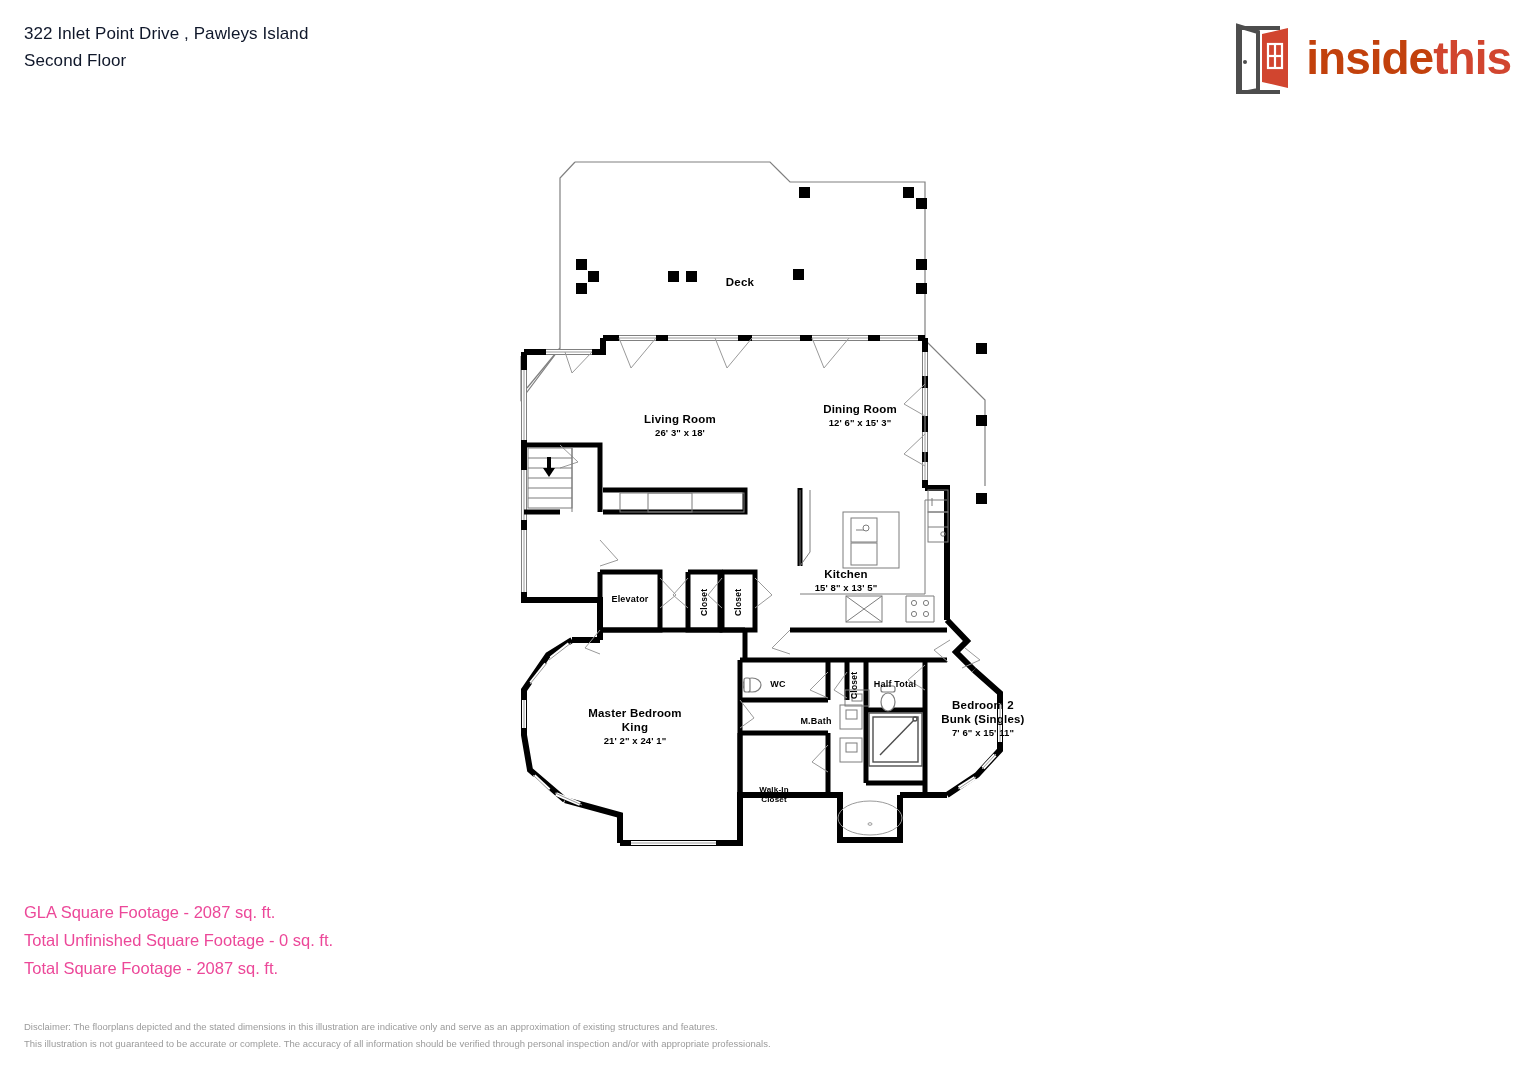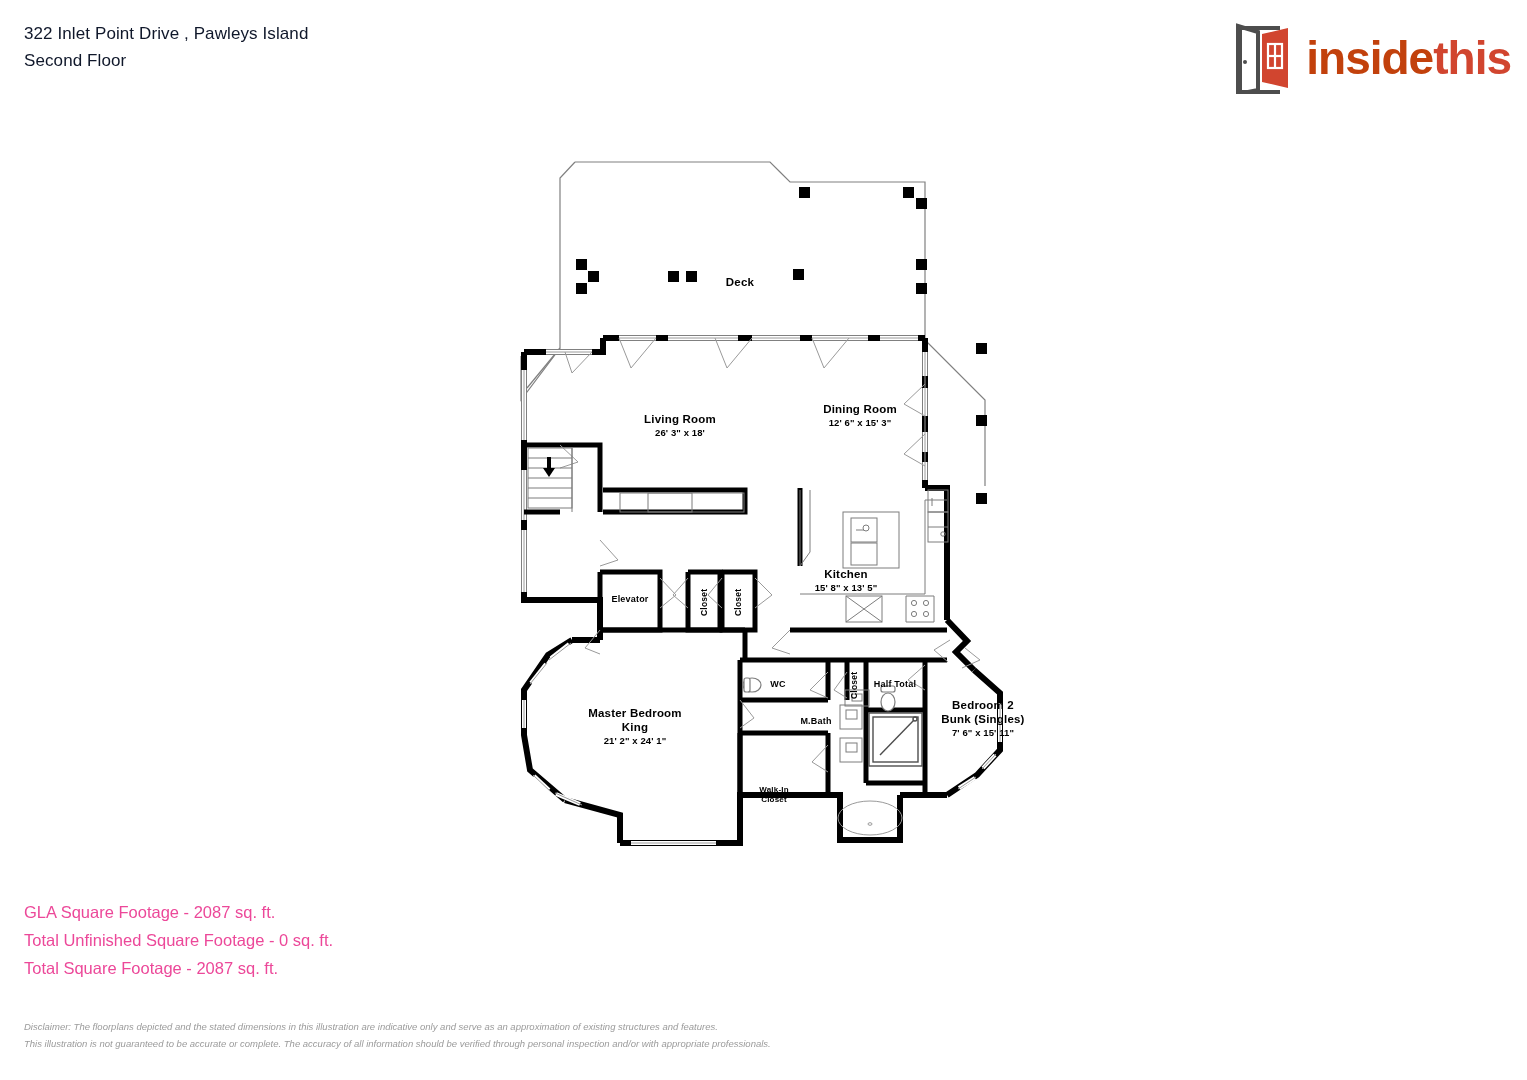--- a/index.html
+++ b/index.html
@@ -35,21 +35,21 @@
   .lbl .dim{font-size:9.5px;font-weight:bold;line-height:13px;letter-spacing:.1px;}
   .lbl.sm .nm{font-size:9px;line-height:11.5px;}
   .lbl.xs .nm{font-size:8px;line-height:10px;}
   .lbl.vert{writing-mode:vertical-rl;transform:rotate(180deg);}
   .lbl.vert .nm{font-size:8.5px;}
 
   
   #footer{position:absolute;left:24px;top:898px;}
   .foot-line{font-size:16.5px;line-height:28px;color:#ec4899;}
   #disclaimer{position:absolute;left:24px;top:1018px;}
-  .disc-line{font-size:9.5px;line-height:17px;color:#9b9b9b;font-style:italic;}
+  .disc-line{font-size:9.5px;line-height:17px;color:#9b9b9b;}
 </style>
 </head>
 <body>
 
 <div id="page">
 
   <div id="header-block">
     <div class="hdr-line">322 Inlet Point Drive , Pawleys Island</div>
     <div class="hdr-line">Second Floor</div>
   </div>

